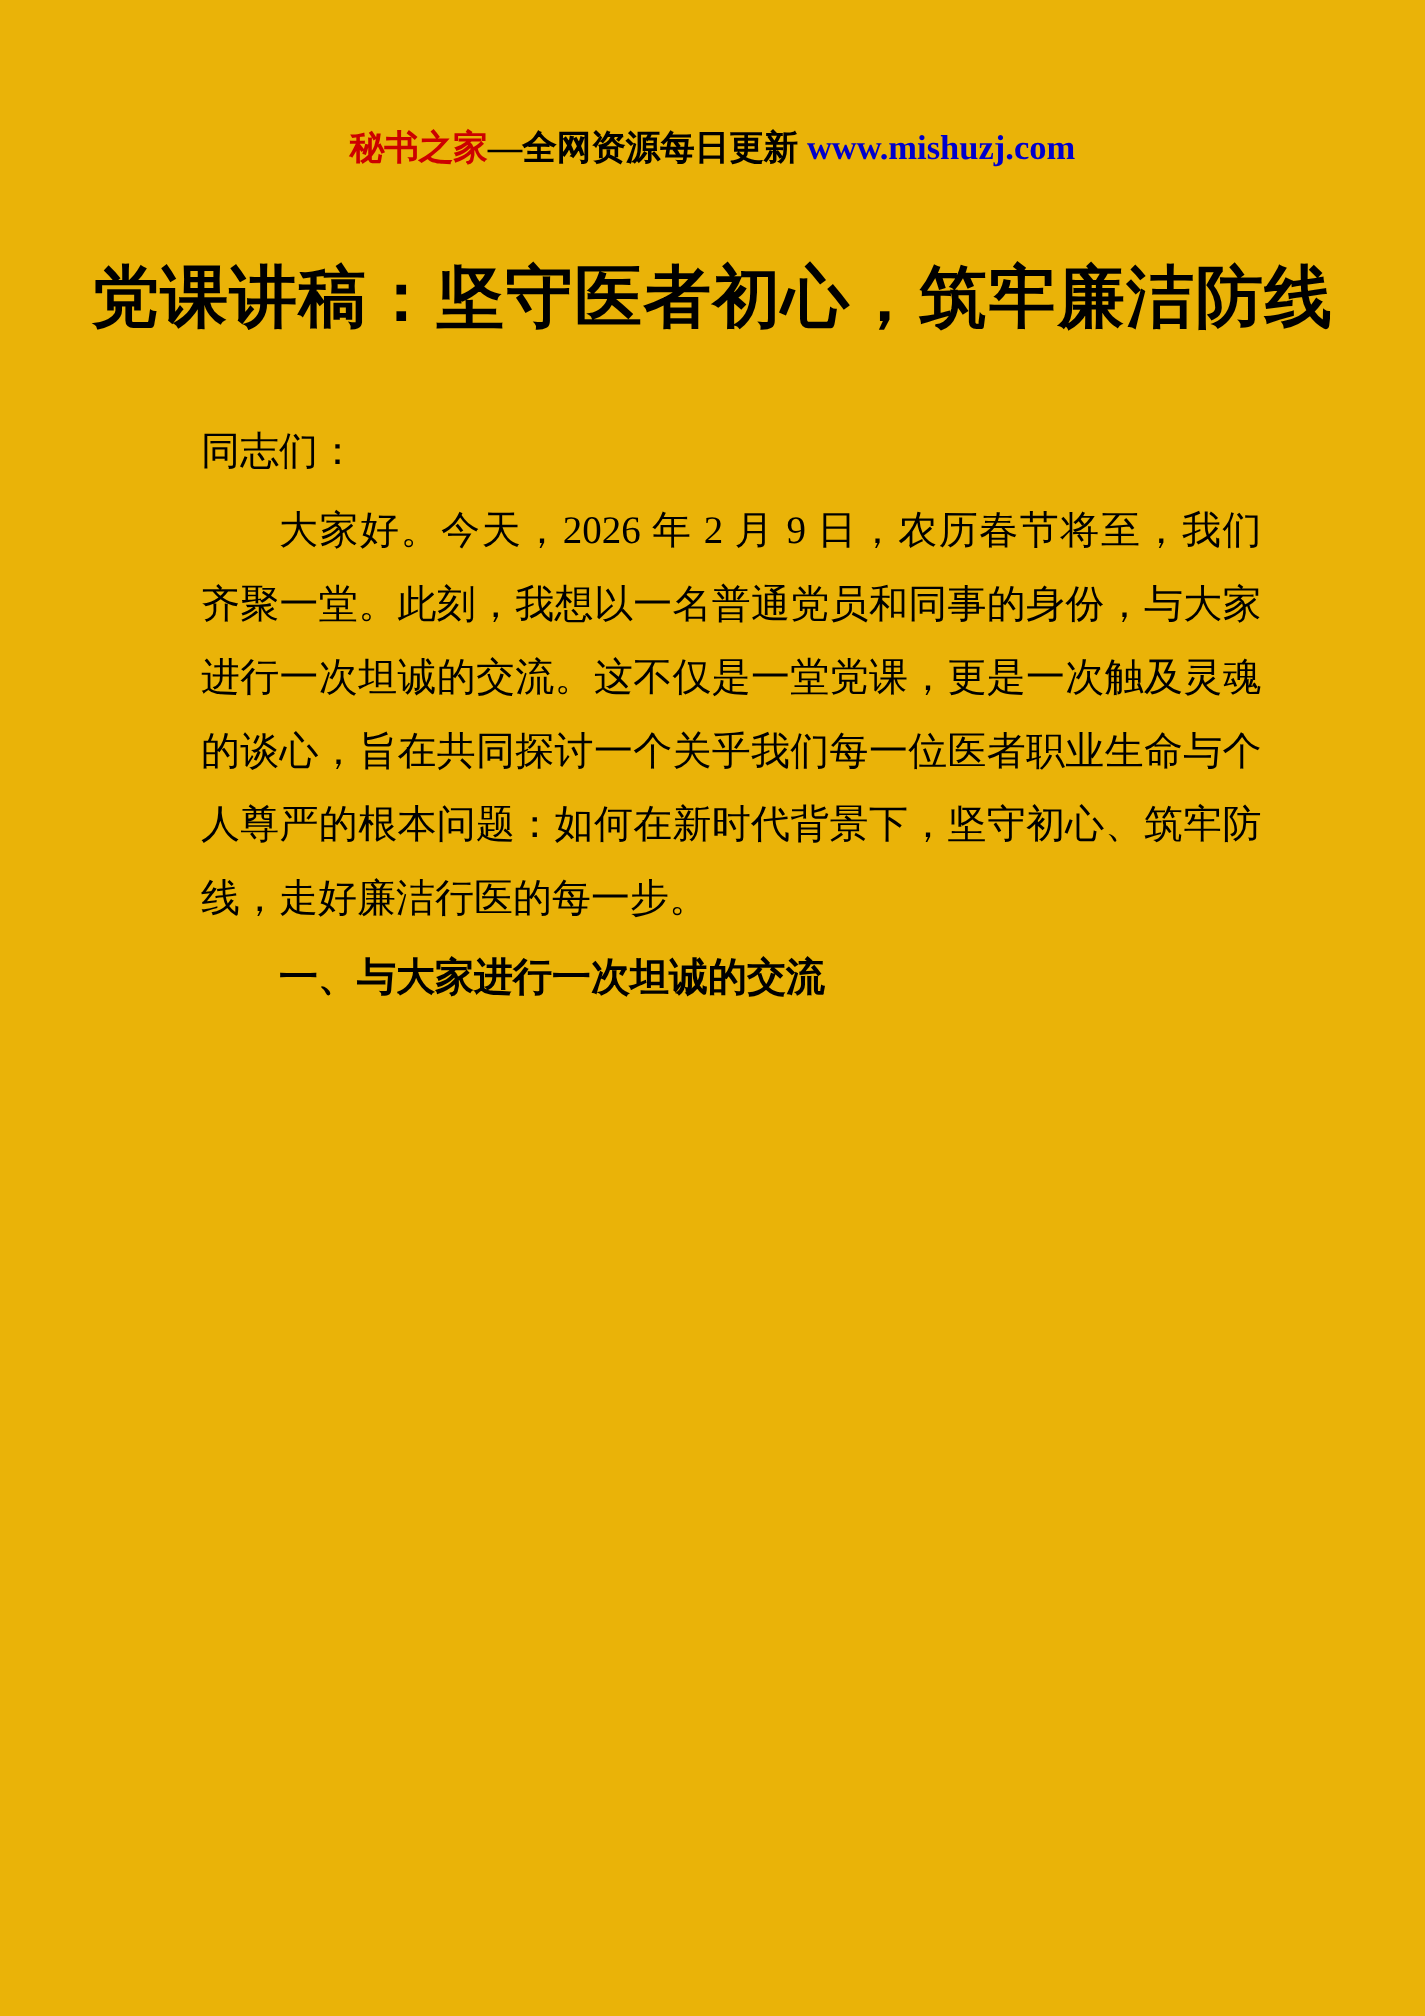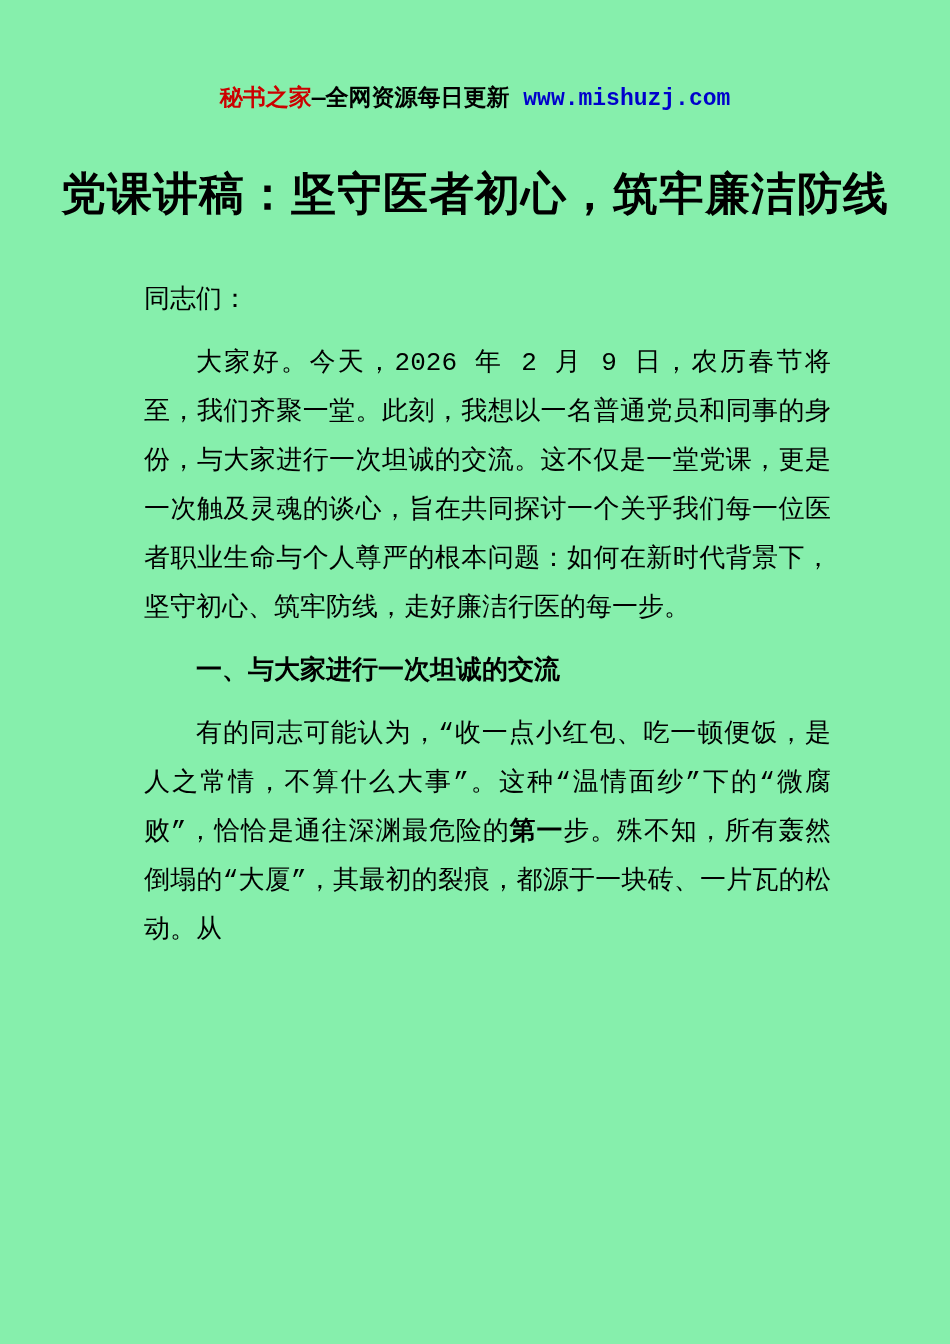--- a/index.html
+++ b/index.html
@@ -1,23 +1,23 @@
 <!DOCTYPE html>
 <html style="--brand-red: #CC0000; --link-blue: #0000CC;"><head>
 <meta charset="utf-8">
 <style>
   html, body { margin: 0; padding: 0; background: #ffffff; }
   .page {
     position: relative;
     width: 950px;
     height: 1344px;
-    background: #86efac;
+    background: #eab308;
     box-sizing: border-box;
     overflow: hidden;
-    font-family: Liberation Mono, monospace;
+    font-family: Liberation Serif, serif;
     color: #000000;
   }
   .doc-header {
     margin-top: 84px;
     text-align: center;
     font-size: 23px;
     line-height: 30px;
     font-weight: bold;
     white-space: nowrap;
   }
@@ -31,36 +31,35 @@
     line-height: 44px;
     font-weight: bold;
     letter-spacing: 1px;
   }
   .doc-body {
     margin: 56px 105px 0 130px;
     font-size: 26px;
     line-height: 49px;
     text-align: justify;
   }
-  .doc-body p { margin: 14px; }
+  .doc-body p { margin: 4px; }
   .doc-body p.indent  { text-indent: 2em; }
   .doc-body p.heading { font-weight: bold; }
   .seg-bold { font-weight: bold; }
 </style>
 </head>
 <body>
 
 <div class="page">
 
   <div class="doc-header">
     <span class="brand">秘书之家</span><span class="tagline">—全网资源每日更新 </span><span class="url">www.mishuzj.com</span>
   </div>
 
   <h1 class="doc-title">党课讲稿：坚守医者初心，筑牢廉洁防线</h1>
 
   <div class="doc-body" id="doc-body">
       <p><span>同志们：</span></p>
       <p class="indent"><span>大家好。今天，2026 年 2 月 9 日，农历春节将至，我们齐聚一堂。此刻，我想以一名普通党员和同事的身份，与大家进行一次坦诚的交流。这不仅是一堂党课，更是一次触及灵魂的谈心，旨在共同探讨一个关乎我们每一位医者职业生命与个人尊严的根本问题：如何在新时代背景下，坚守初心、筑牢防线，走好廉洁行医的每一步。</span></p>
       <p class="indent heading"><span>一、与大家进行一次坦诚的交流</span></p>
-      <p class="indent"><span>有的同志可能认为，“收一点小红包、吃一顿便饭，是人之常情，不算什么大事”。这种“温情面纱”下的“微腐败”，恰恰是通往深渊最危险的</span><span class="seg-bold">第一</span><span>步。殊不知，所有轰然倒塌的“大厦”，其最初的裂痕，都源于一块砖、一片瓦的松动。从</span></p>
     </div>
 
 </div>
 
 </body></html>

